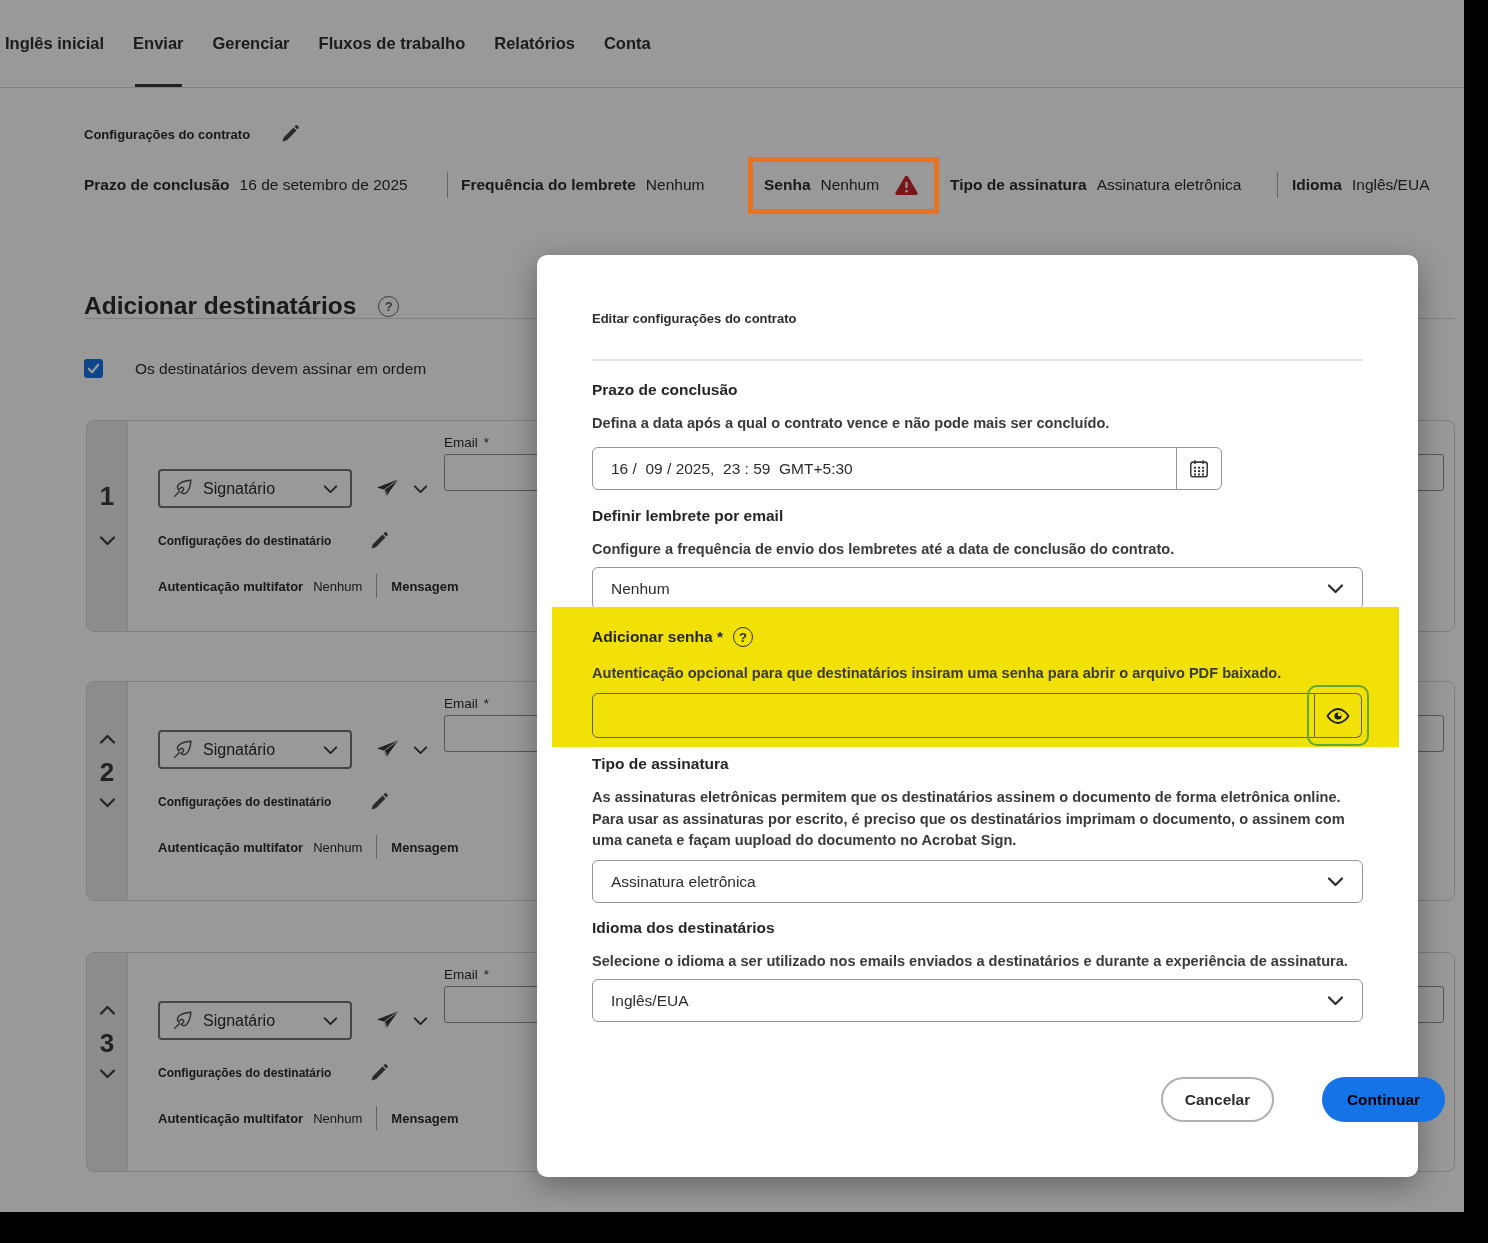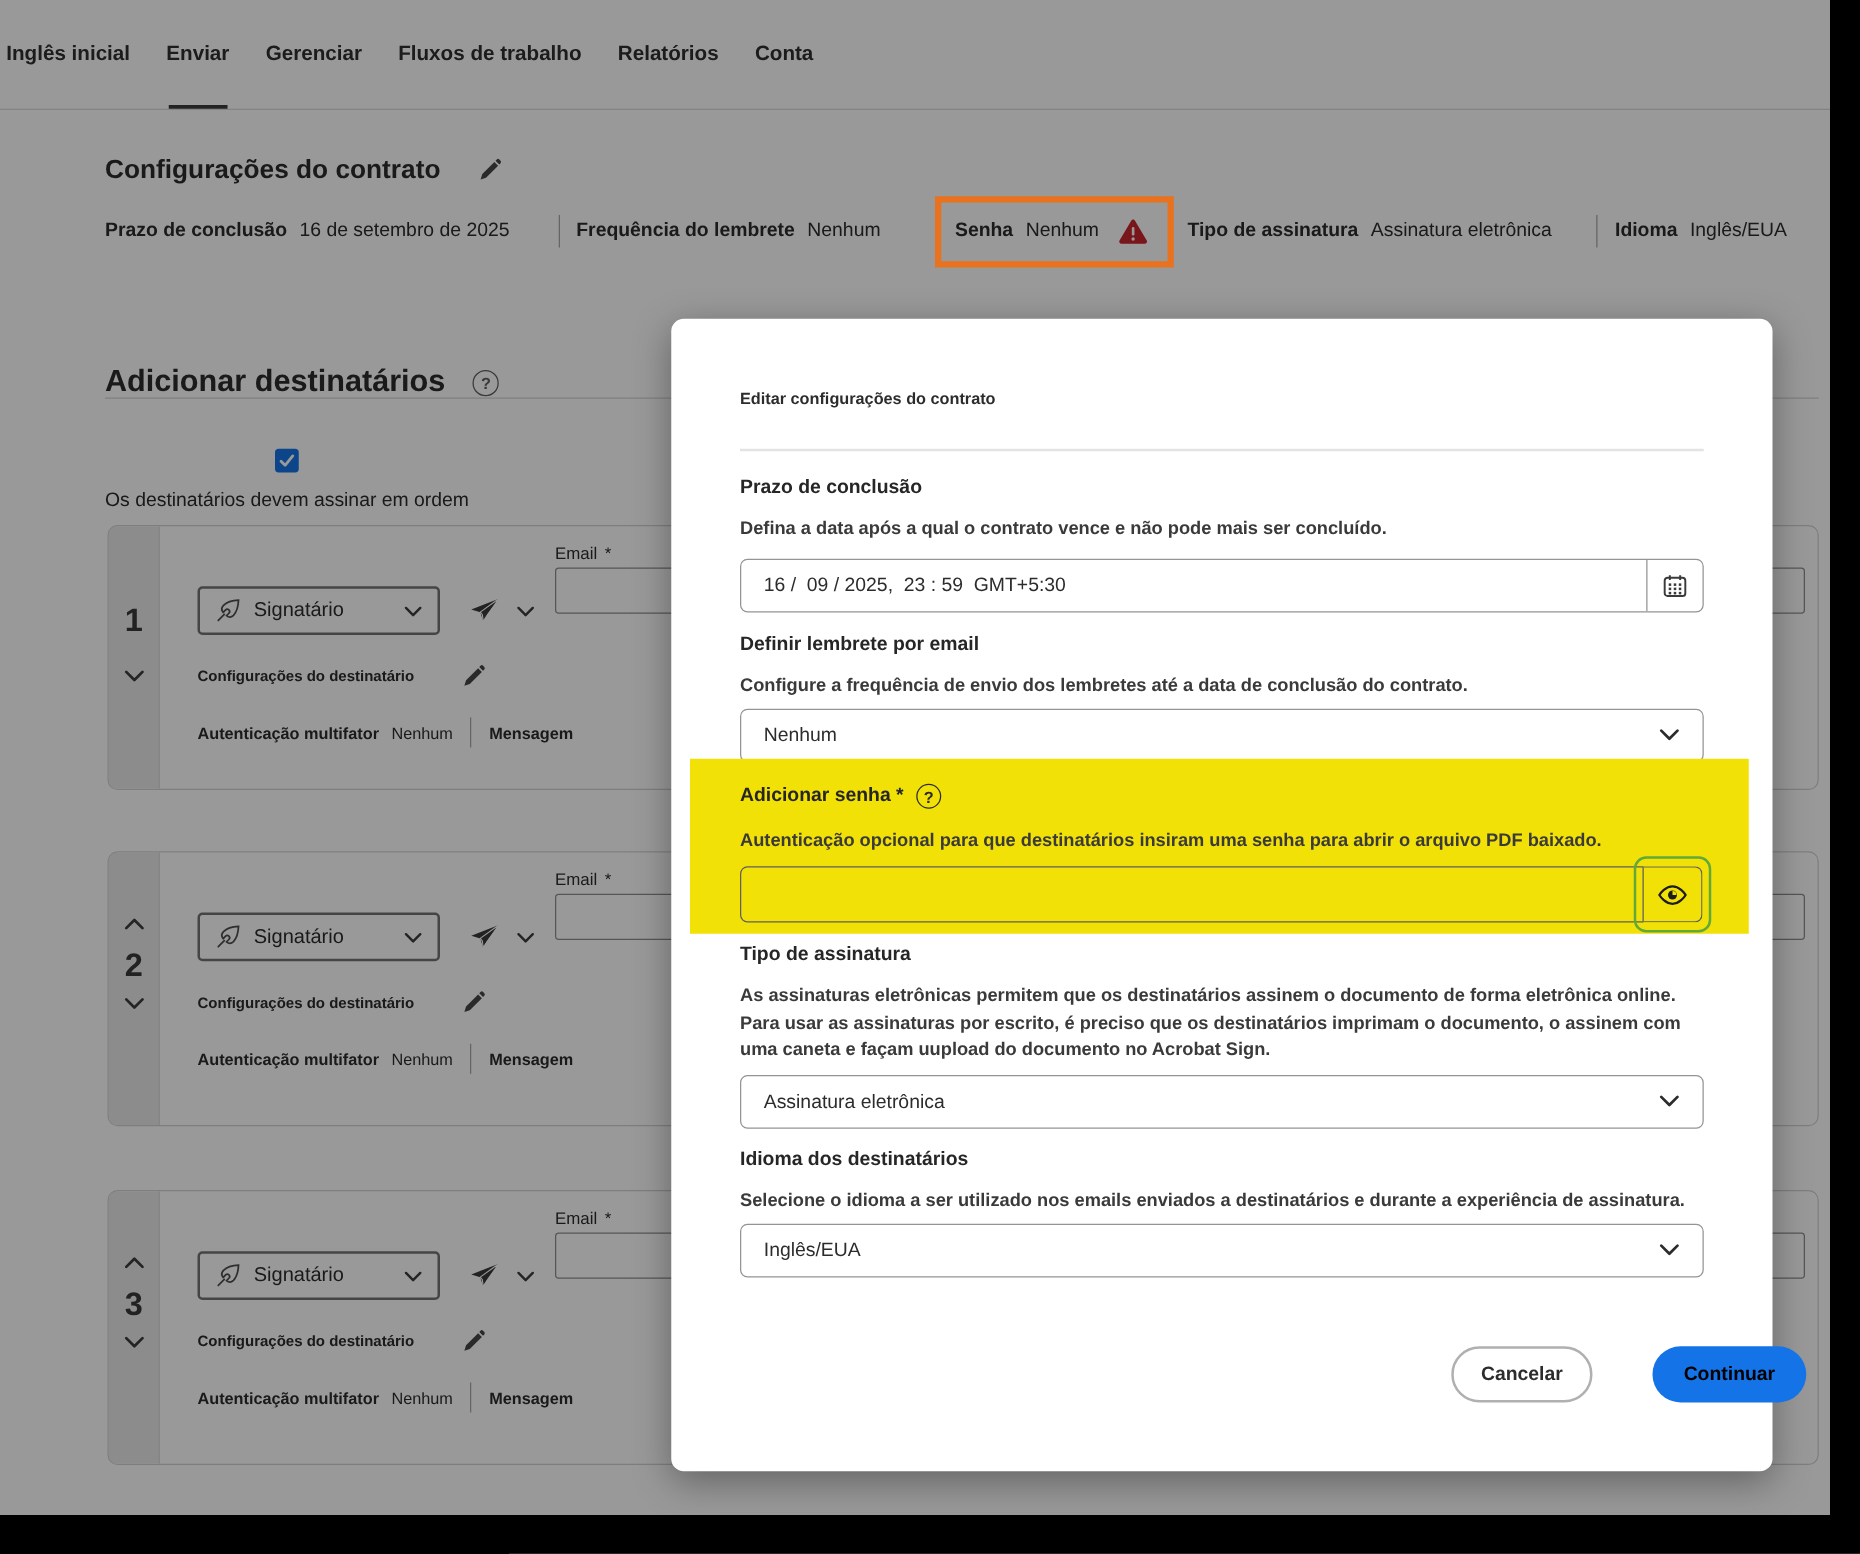--- a/index.html
+++ b/index.html
@@ -19,38 +19,38 @@
          padding-left:5px; gap:29px; }
   .nav-item { position:relative; height:100%; display:flex; align-items:center;
               font-size:16.5px; font-weight:600; color:#2f2f2f; cursor:pointer; }
   .nav-item.active { font-weight:700; }
   .nav-item.active::after { content:""; position:absolute; left:2px; right:2px;
               bottom:0; height:3px; background:#3b3b3b; }
 
   
   .contract-title { position:absolute; left:84px; top:124px; display:flex;
                     align-items:center; gap:30px; }
-  .contract-title .t { font-size:21px; font-weight:700; }
+  .contract-title .t { font-size:13px; font-weight:700; }
   .settings-row { position:absolute; left:0; top:169px; width:1464px; height:32px; }
   .sgroup { position:absolute; top:0; height:32px; display:flex; align-items:center;
             gap:10px; font-size:15.5px; white-space:nowrap; }
   .sgroup .lb { font-weight:700; }
   .ssep { position:absolute; top:3px; width:1px; height:26px; background:#a8a8a8; }
 
   
   .add-title { position:absolute; left:84px; top:256px; display:flex;
                align-items:center; gap:22px;margin-top:36px; }
   .add-title .t { font-size:24.5px; font-weight:700; }
   .help-circle { width:21px; height:21px; border:1.6px solid #5f5f5f; border-radius:50%;
                  display:flex; align-items:center; justify-content:center;
                  font-size:13px; font-weight:700; color:#5f5f5f; }
   .add-divider { position:absolute; left:84px; top:318px; width:1371px; height:1px;
                  background:#d6d6d6; }
   .order-row { position:absolute; left:84px; top:359px; display:flex;
-               align-items:center; gap:14px;flex-direction:column; }
+               align-items:center; gap:32px; }
   .checkbox { width:19px; height:19px; background:#1473e6; border-radius:3px;
               display:flex; align-items:center; justify-content:center; }
   .order-row .lab { font-size:15.5px; }
 
   
   .card { position:absolute; left:86px; width:1369px; background:#fff;
           border:1px solid #d3d3d3; border-radius:8px; overflow:hidden; }
   .card.c1 { top:420px; height:212px; }
   .card.c2 { top:681px; height:220px; }
   .card.c3 { top:952px; height:220px; }
@@ -98,21 +98,21 @@
                background:#e3e3e3; }
   .m-h { position:absolute; left:55px; font-size:15.5px; font-weight:700; color:#262626;
          display:flex; align-items:center; gap:10px; }
   .m-desc { position:absolute; left:55px; width:768px; font-size:14.6px; color:#3a3a3a;
             line-height:21.5px;font-weight:bold; }
   .m-select { position:absolute; left:55px; width:771px; height:43px;
               border:1.5px solid #949494; border-radius:6px; background:#fff;
               display:flex; align-items:center; padding:0 18px; font-size:15.5px;
               cursor:pointer; }
   .m-select .cv { margin-left:auto; }
-  .date-ctrl { position:absolute; left:55px; top:192px; width:771px; height:43px;
+  .date-ctrl { position:absolute; left:55px; top:192px; width:630px; height:43px;
                border:1.5px solid #949494; border-radius:6px; display:flex;
                background:#fff; overflow:hidden; }
   .date-text { flex:1; display:flex; align-items:center; padding-left:18px;
                font-size:15.5px; white-space:pre; }
   .date-btn { width:45px; border-left:1.5px solid #949494; display:flex;
               align-items:center; justify-content:center; cursor:pointer; }
 
   .yellow-band { position:absolute; left:15px; top:352px; width:847px; height:140px;
                  background:#f2e106; }
   .pwd-input { position:absolute; left:55px; top:438px; width:723px; height:45px;

